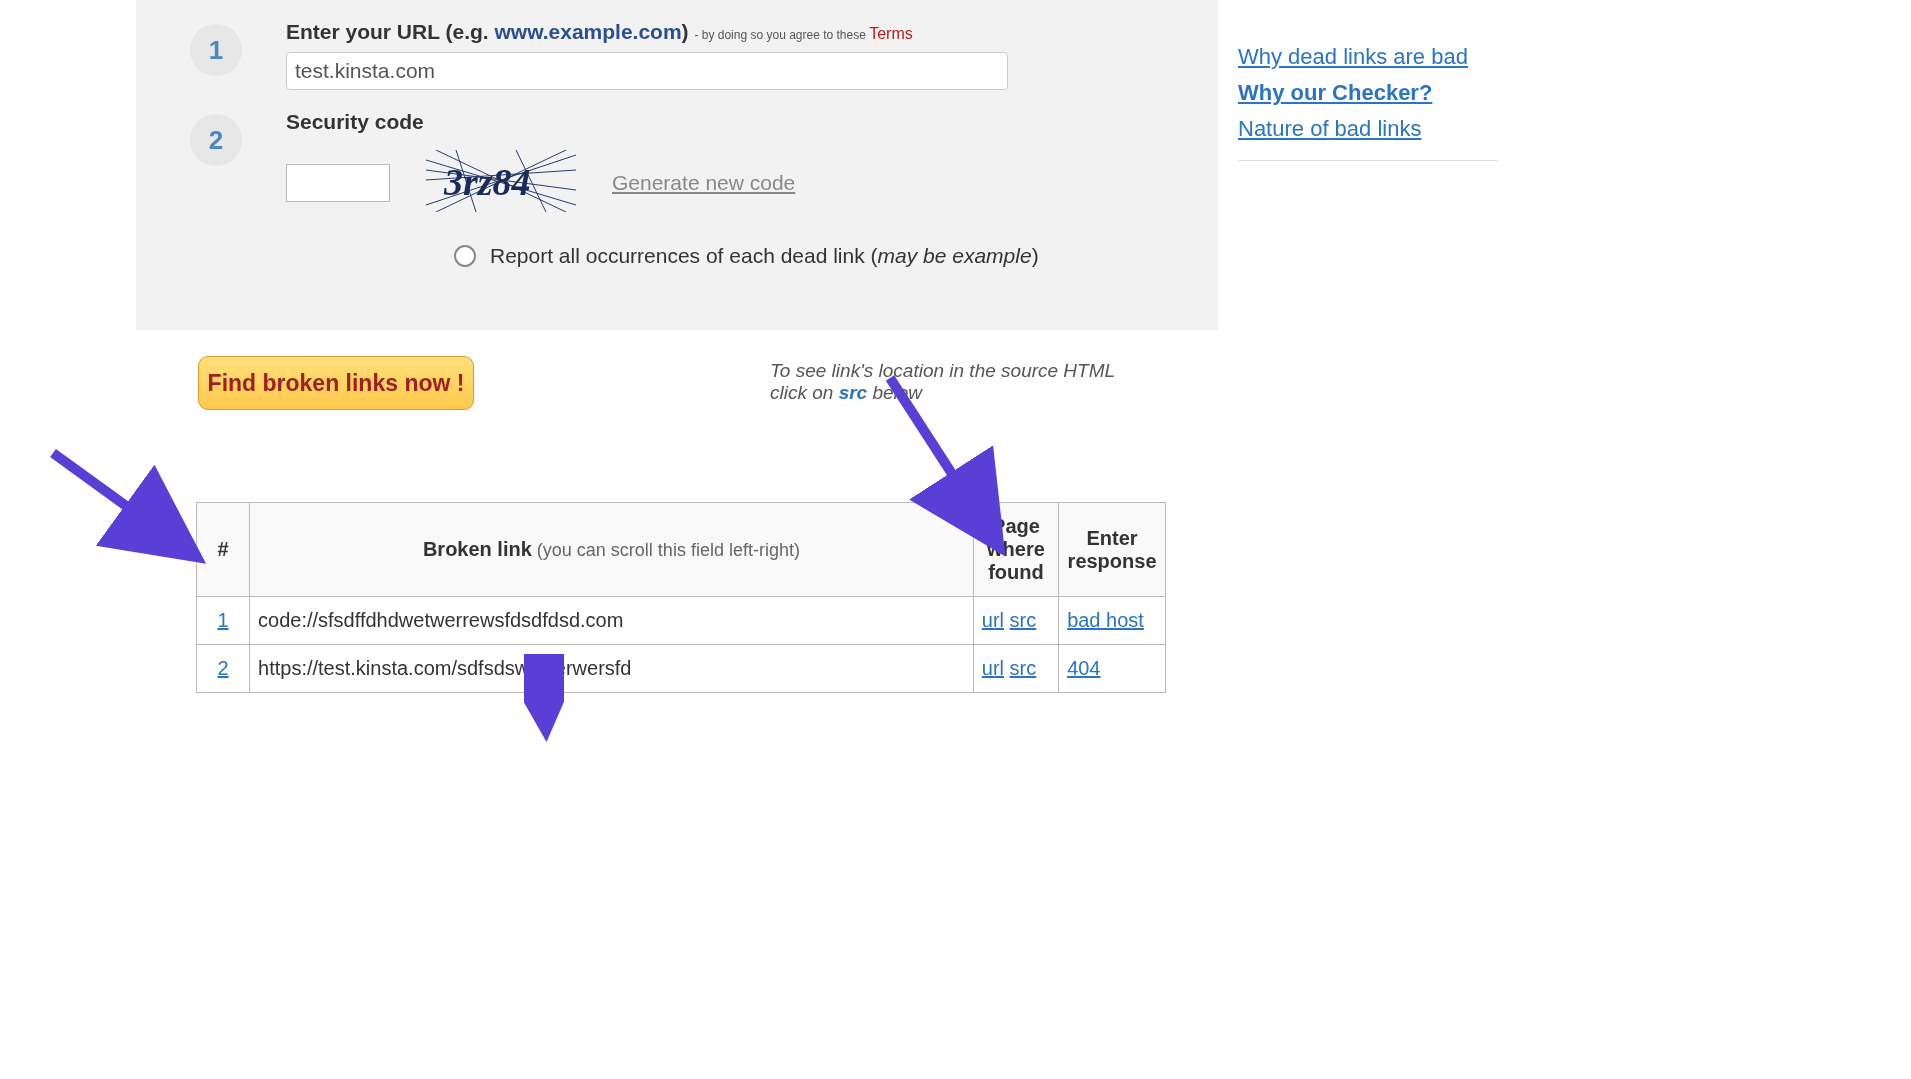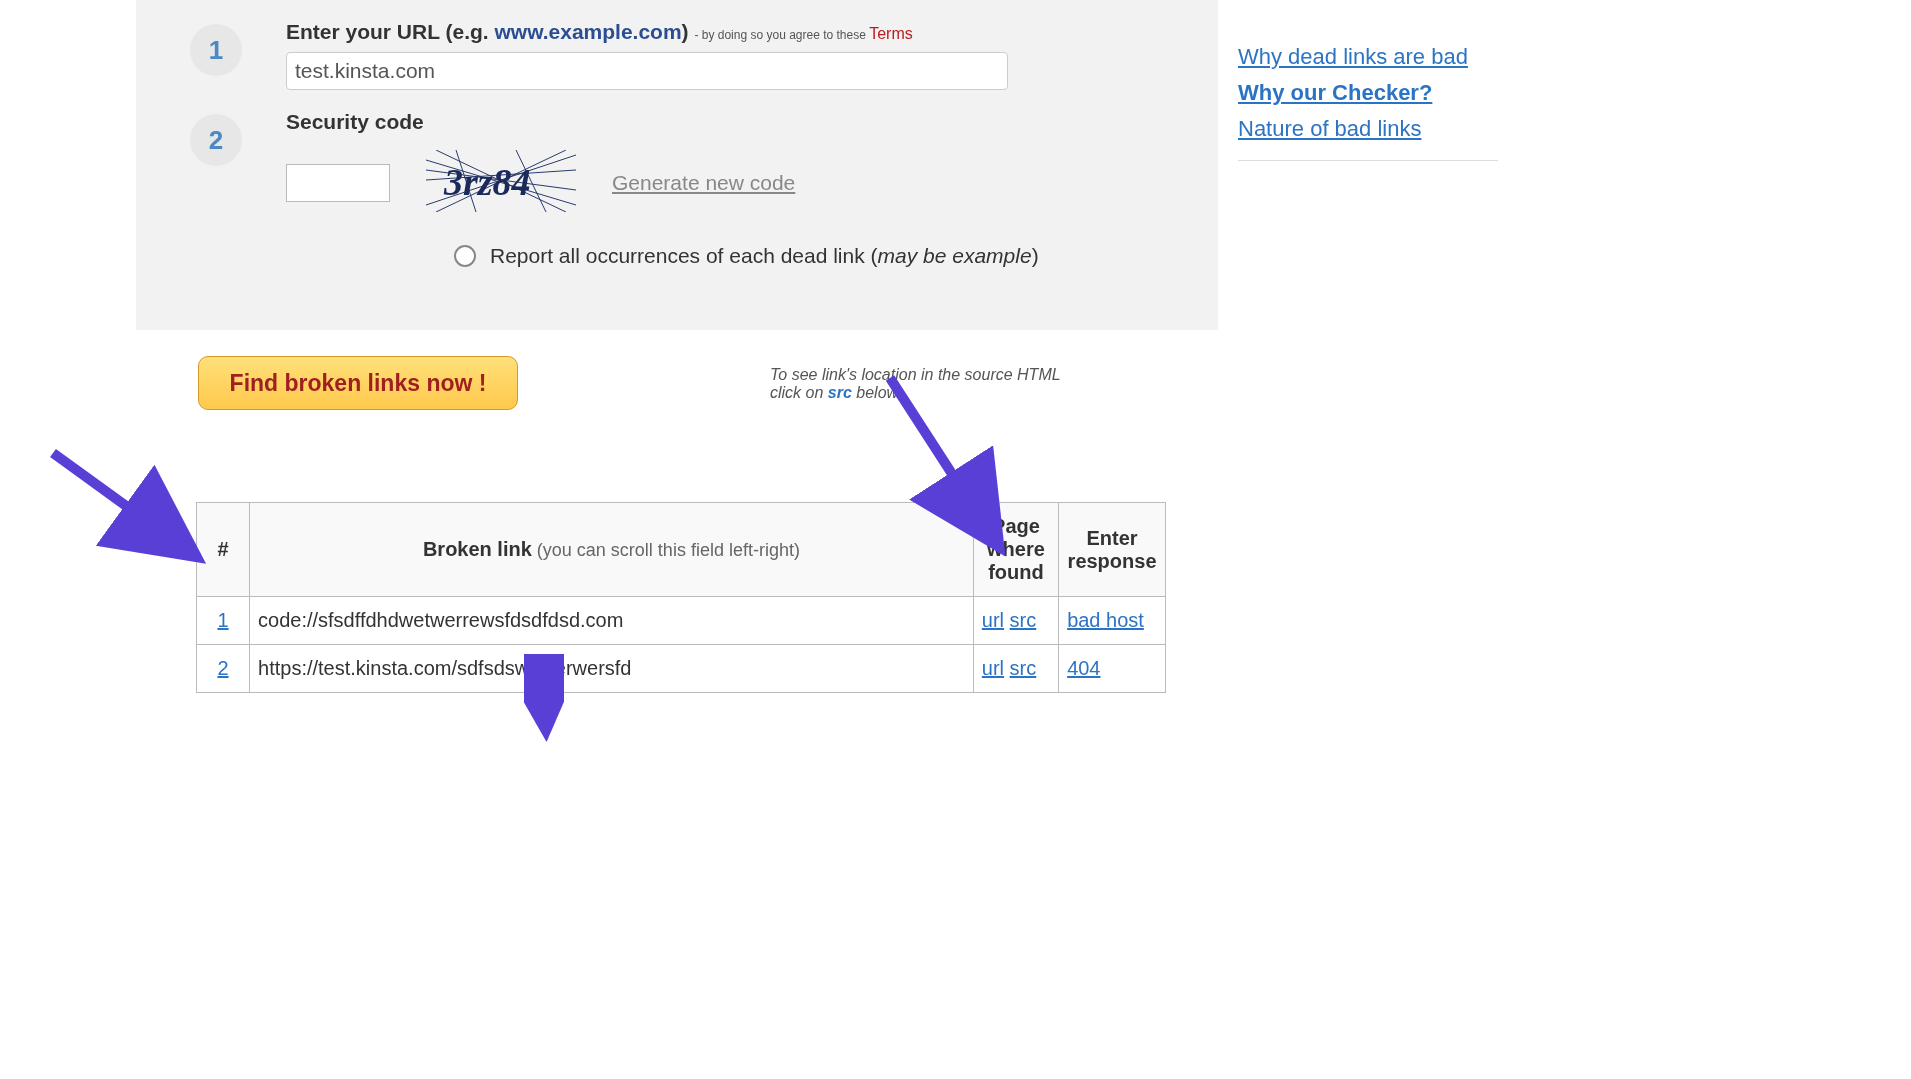--- a/index.html
+++ b/index.html
@@ -20,22 +20,22 @@
   .captcha-box{margin-right:36px;}
   .gen-code{font-size:21px;color:#888;text-decoration:underline;cursor:pointer;}
   .report-opts{margin-left:318px;margin-top:28px;}
   .opt-row{display:flex;align-items:center;margin-bottom:14px;}
   .radio{width:18px;height:18px;border:2px solid #888;border-radius:50%;margin-right:14px;background:#fff;display:inline-flex;align-items:center;justify-content:center;}
   .radio .dot{width:10px;height:10px;border-radius:50%;background:#555;}
   .opt-text{font-size:21px;color:#333;}
   .opt-text b{font-weight:bold;}
   .opt-text i{font-style:italic;}
   .below-form{position:absolute;left:136px;top:330px;width:1082px;background:#fff;padding:26px 0 80px 0;}
-  .find-btn{margin-left:62px;width:320px;height:54px;border-radius:10px;border:1px solid #d49a2a;background:linear-gradient(#ffe07a,#ffc94d);color:#a01f1f;font-size:23px;font-weight:bold;cursor:pointer;}
-  .hint-text{position:absolute;left:634px;top:36px;font-size:16px;font-style:italic;color:#555;}
+  .find-btn{margin-left:62px;width:276px;height:54px;border-radius:10px;border:1px solid #d49a2a;background:linear-gradient(#ffe07a,#ffc94d);color:#a01f1f;font-size:23px;font-weight:bold;cursor:pointer;}
+  .hint-text{position:absolute;left:634px;top:30px;font-size:19px;font-style:italic;color:#555;}
   .hint-text .src{color:#2b73c4;font-style:italic;font-weight:bold;}
   .results-table{margin:92px 0 0 60px;border:1px solid #999;border-collapse:collapse;width:970px;background:#fff;}
   .results-table th,.results-table td{border:1px solid #bbb;padding:12px 8px;font-size:20px;}
   .results-table th{background:#f9f9f9;font-weight:bold;color:#333;}
   .col-num{width:40px;text-align:center;}
   .col-link{width:760px;}
   .col-pg{width:70px;text-align:center;}
   .col-resp{width:90px;text-align:center;}
   .th-sub{font-weight:normal;font-size:18px;color:#666;}
   .rownum{color:#2b73c4;text-decoration:underline;cursor:pointer;}

